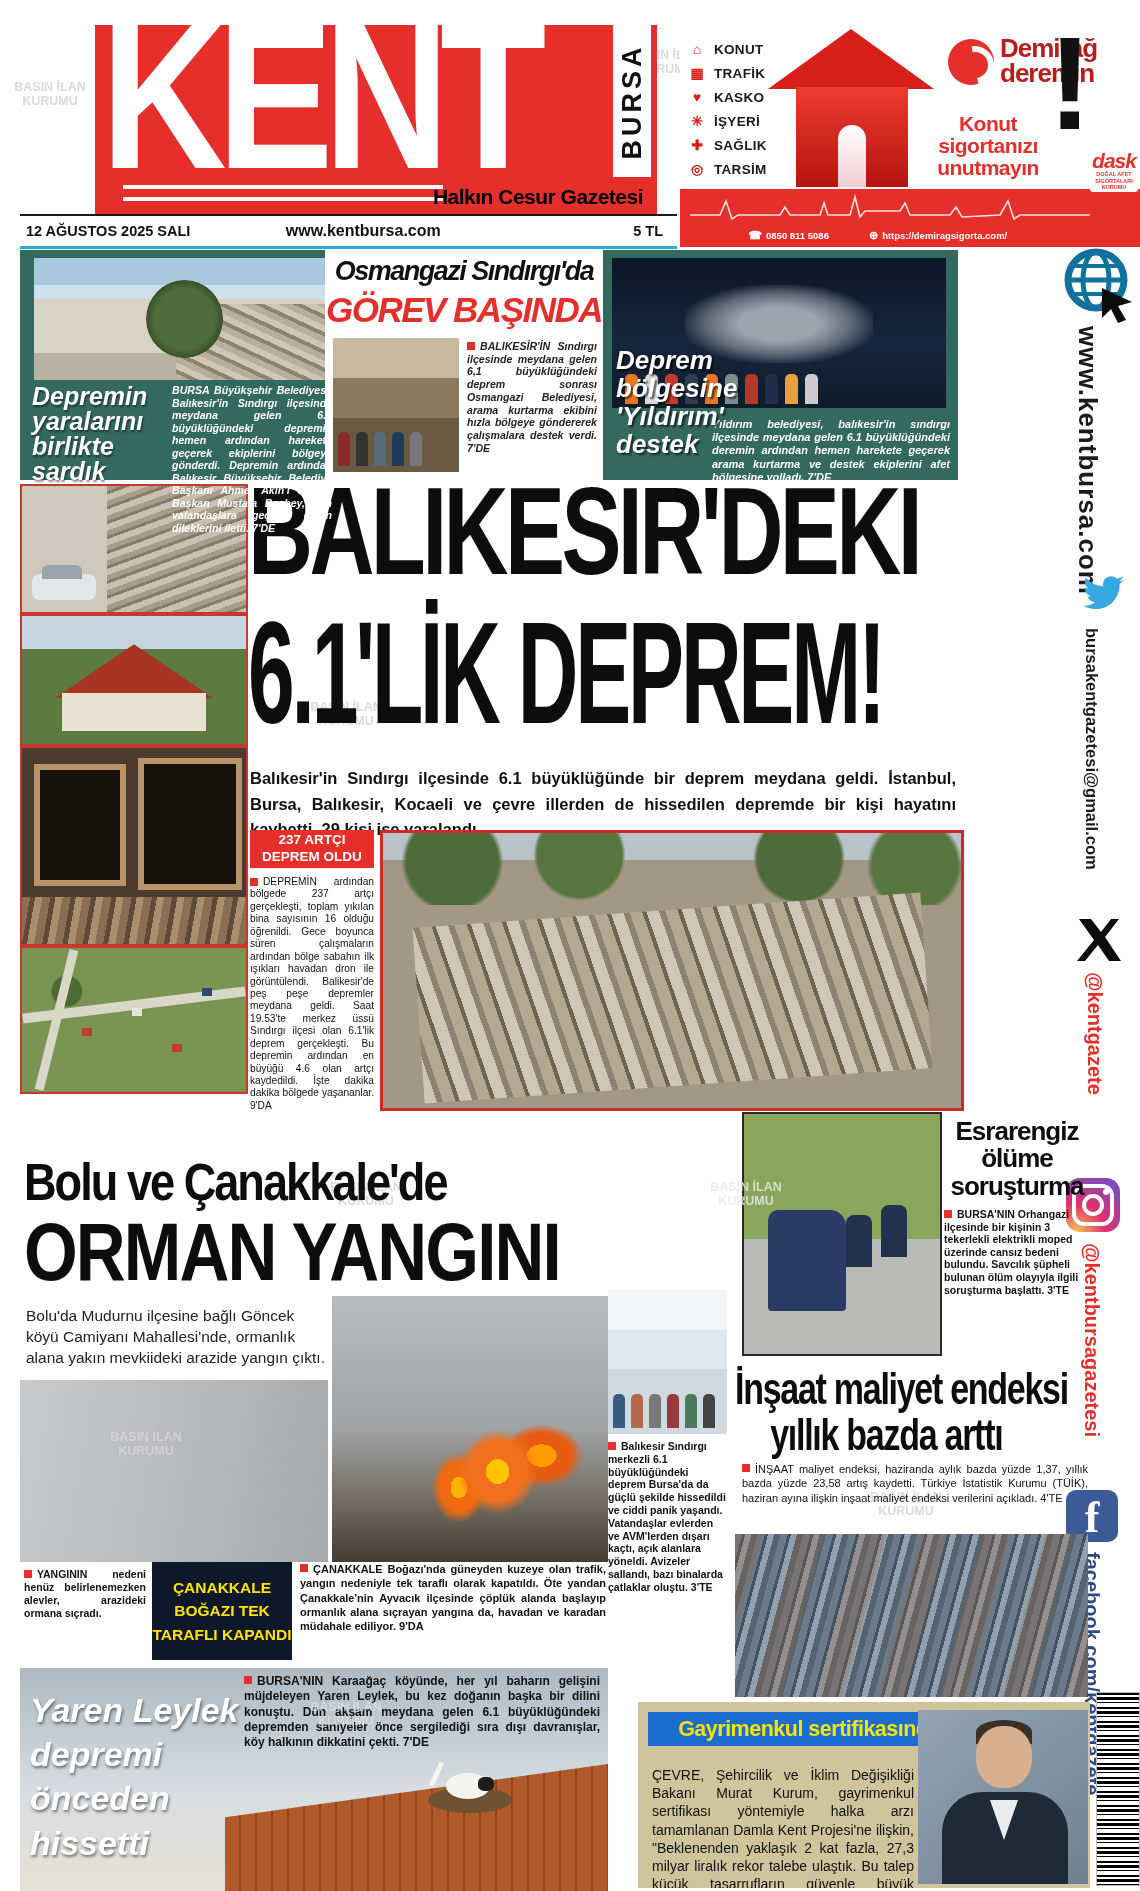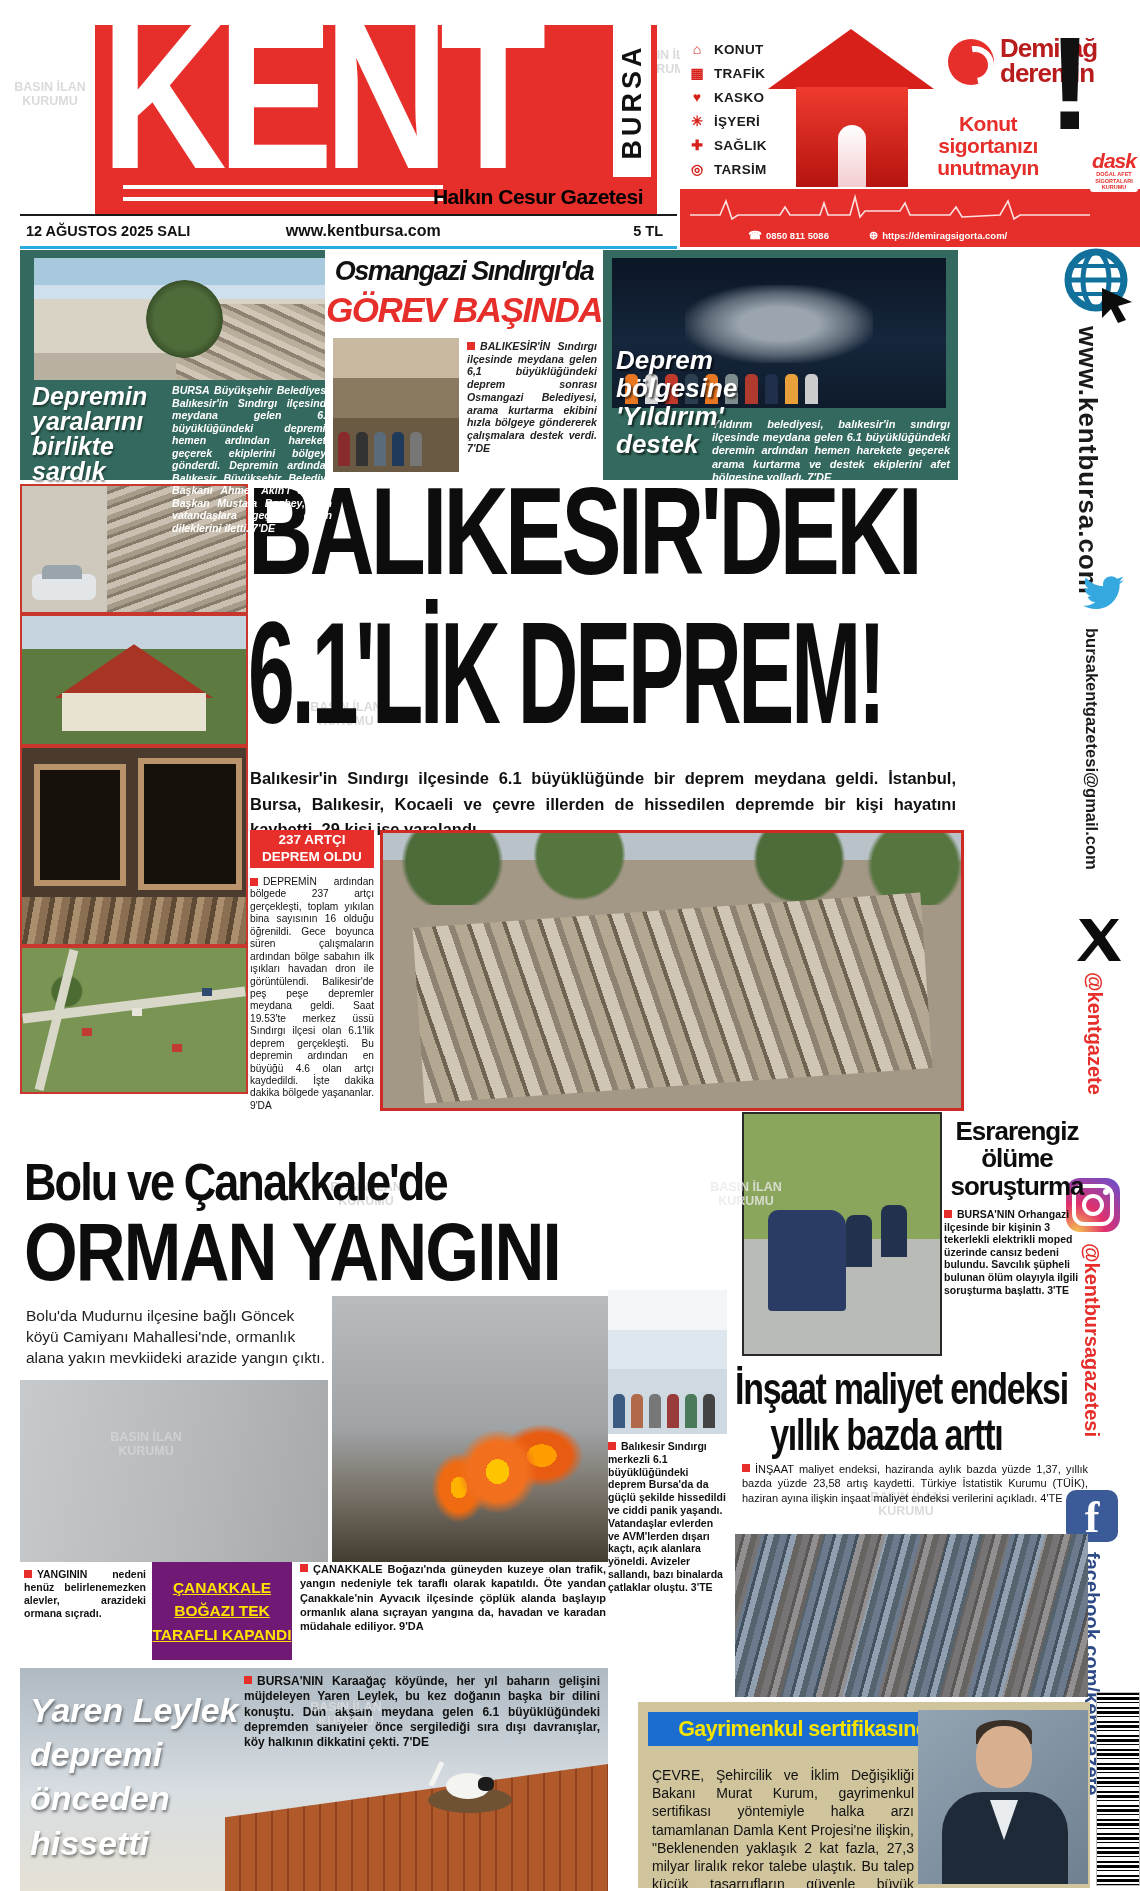--- a/index.html
+++ b/index.html
@@ -99,22 +99,22 @@
   .artci-col{position:absolute;left:250px;top:876px;width:124px;font-size:10.2px;line-height:1.22;color:#111;
         text-align:justify;}
   .bigphoto{left:380px;top:830px;width:578px;height:275px;border:3px solid #cf2a23;}
   
   .fire-k{position:absolute;left:24px;top:1152px;font-size:46px;font-weight:bold;letter-spacing:-2px;
         transform:scale(.98,1.12);transform-origin:0 0;white-space:nowrap;color:#0d0d0d;}
   .fire-h{position:absolute;left:24px;top:1206px;font-size:72px;font-weight:bold;letter-spacing:-2px;
         transform:scale(.96,1.12);transform-origin:0 0;white-space:nowrap;color:#0d0d0d;}
   .fire-deck{position:absolute;left:26px;top:1306px;width:300px;font-size:15.5px;line-height:1.35;color:#222;}
   .note{position:absolute;font-weight:bold;color:#111;text-align:justify;}
-  .bogaz-box{position:absolute;left:152px;top:1562px;width:140px;height:98px;background:#701a75;color:#ffe400;
-        font-weight:bold;font-size:15.5px;line-height:1.5;text-align:center;display:flex;align-items:center;justify-content:center;text-decoration:underline;}
+  .bogaz-box{position:absolute;left:152px;top:1562px;width:140px;height:98px;background:#0f172a;color:#ffe400;
+        font-weight:bold;font-size:15.5px;line-height:1.5;text-align:center;display:flex;align-items:center;justify-content:center;}
   
   .stork-wrap{left:20px;top:1668px;width:588px;height:223px;background:linear-gradient(180deg,#aeb9c2,#d7dde2 55%,#e6e1d5);}
   .stork-h{position:absolute;left:10px;top:20px;width:215px;color:#fff;font-weight:bold;font-style:italic;
         font-size:34px;line-height:1.3;text-shadow:1px 2px 3px rgba(0,0,0,.5);}
   .stork-b{position:absolute;left:224px;top:6px;width:356px;font-weight:bold;font-size:12px;line-height:1.28;
         color:#111;text-align:justify;}
   .roofp{position:absolute;left:205px;top:96px;right:0;bottom:0;
         background:repeating-linear-gradient(90deg,#b05a2c 0 14px,#91431d 14px 16px),
                    repeating-linear-gradient(0deg,rgba(60,25,5,.25) 0 2px,transparent 2px 12px);
         clip-path:polygon(0 42%,100% 0,100% 100%,0 100%);}

